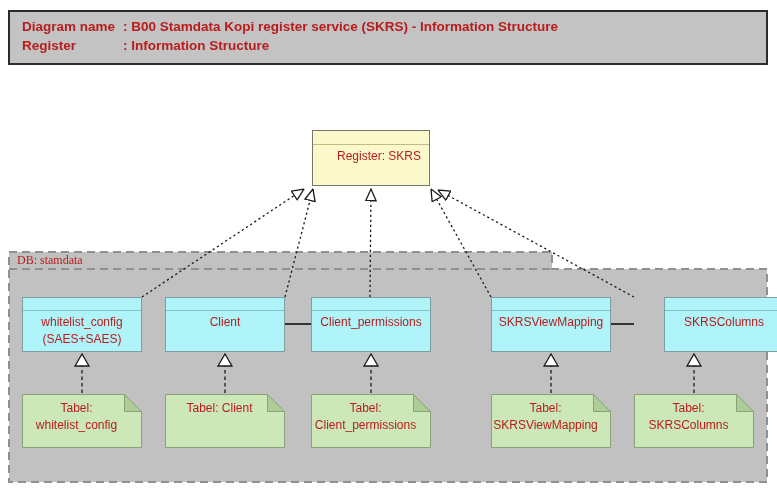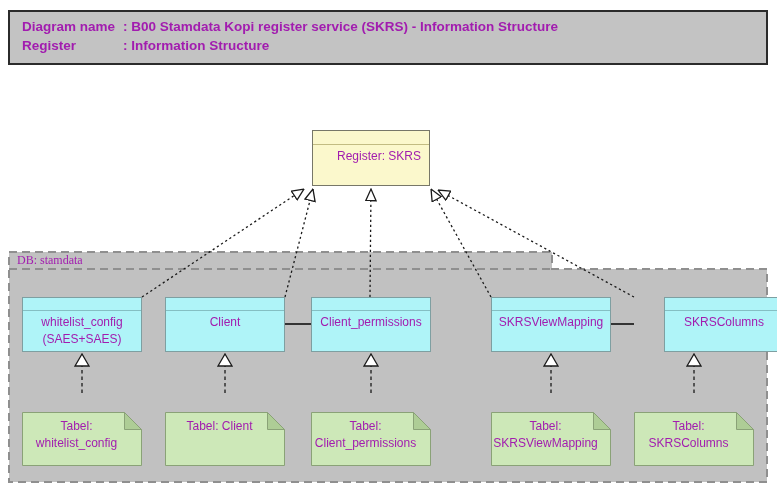--- a/index.html
+++ b/index.html
@@ -1,18 +1,18 @@
 <!DOCTYPE html>
 <html><head>
 <meta charset="utf-8">
 <style>
   html,body{margin:0;padding:0;background:#ffffff;}
   .canvas{
     position:relative;width:777px;height:495px;background:#ffffff;overflow:hidden;
-    font-family:"Liberation Sans","DejaVu Sans",sans-serif;color:#a21caf;
+    font-family:"Liberation Sans","DejaVu Sans",sans-serif;color:#b91c1c;
   }
   
   .titleblock{
     position:absolute;left:8px;top:10px;width:760px;height:55px;box-sizing:border-box;
     background:#c3c3c3;border:2px solid #2b2b2b;padding:5px 0 0 12px;
   }
   .titleblock .row{display:flex;font-weight:bold;font-size:13.5px;line-height:19px;white-space:pre;}
   .titleblock .lbl{width:101px;flex:0 0 101px;}
   
   .register{
@@ -24,21 +24,21 @@
   
   .grouplabel{position:absolute;left:17px;top:253px;font-size:12px;z-index:2;font-family:Liberation Serif, serif;}
   
   .entity{
     position:absolute;top:297px;width:120px;height:55px;box-sizing:border-box;
     background:#aff4f8;border:1px solid #7e9fa1;z-index:2;
   }
   .entity .comp{height:12px;border-bottom:1px solid #84bfc3;}
   .entity .etitle{text-align:center;font-size:12px;line-height:17px;padding-top:3px;}
   
-  .note{position:absolute;top:412px;width:109px;height:54px;z-index:2;}
+  .note{position:absolute;top:394px;width:109px;height:54px;z-index:2;}
   .note svg{position:absolute;left:0;top:0;}
   .note .ntext{position:relative;text-align:center;font-size:12px;line-height:17px;padding-top:6px;z-index:1;}
   .layer{position:absolute;left:0;top:0;pointer-events:none;}
   .layer.bg{z-index:1;}
   .layer.fg{z-index:3;}
 </style>
 </head>
 <body>
 
 <div class="canvas">

